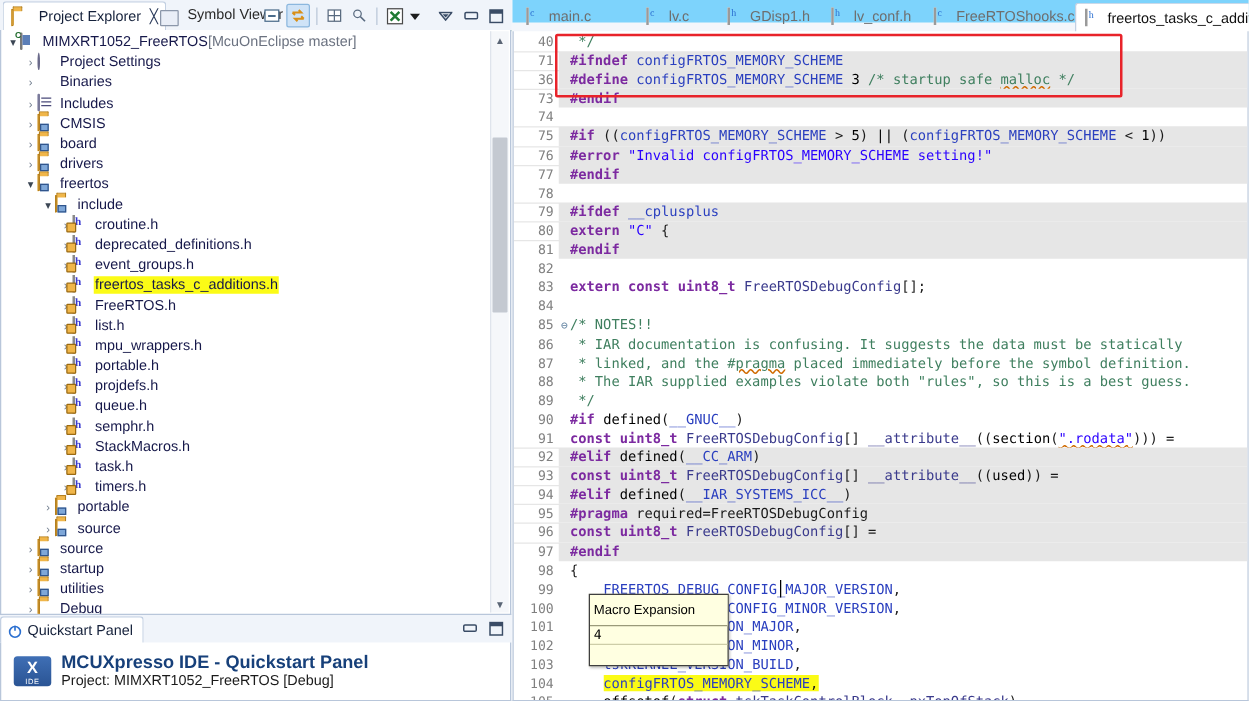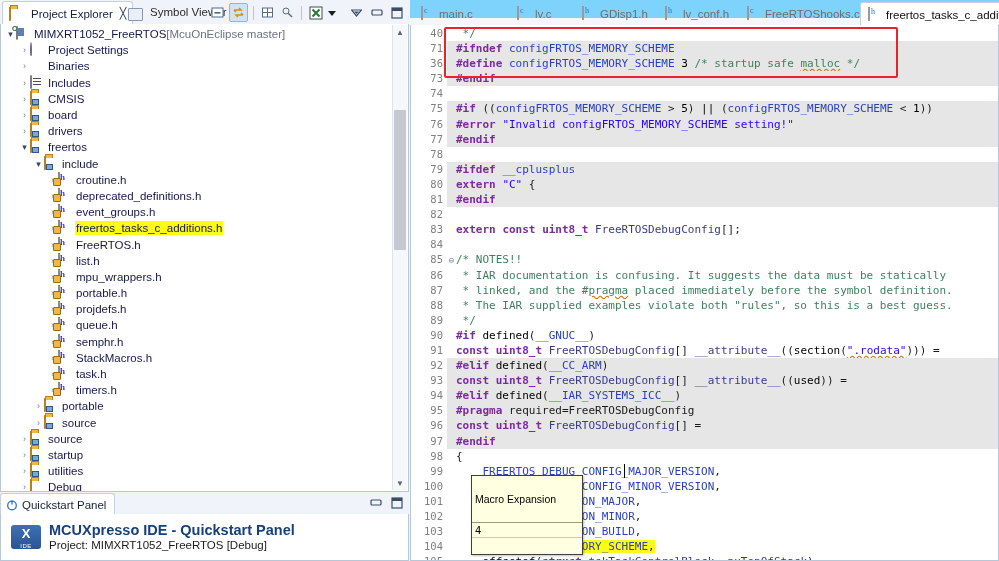--- a/index.html
+++ b/index.html
@@ -132,21 +132,21 @@
 
   .redbox{
     position:absolute;border:2px solid #e8232a;border-radius:2px;pointer-events:none;
   }
 
   .tooltip{
     position:absolute;background:#ffffe1;border:1px solid #3f3f3f;
     font-family:"Liberation Sans",sans-serif;font-size:10.5px;color:#000;
     box-shadow:1px 1px 2px rgba(0,0,0,.25);
   }
-  .tt-title{padding:17px 3px;border-bottom:1px solid #9a9a7a;background:#ffffe1;white-space:nowrap;}
+  .tt-title{padding:6px 3px;border-bottom:1px solid #9a9a7a;background:#ffffe1;white-space:nowrap;}
   .tt-val{padding:1px 3px;border-bottom:1px solid #cdcda8;font-family:"DejaVu Sans Mono","Liberation Mono",monospace;}
   .tt-pad{height:16px;}
 
   .caret{position:absolute;width:1px;background:#000;}
 </style>
 </head>
 <body>
 
 <div class="app">
 

